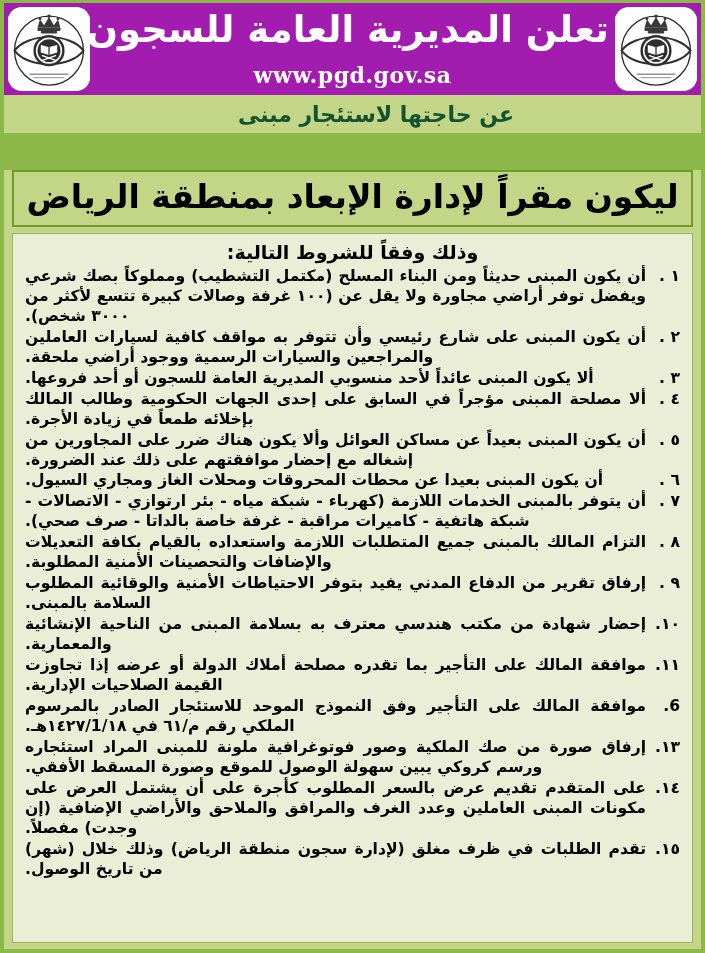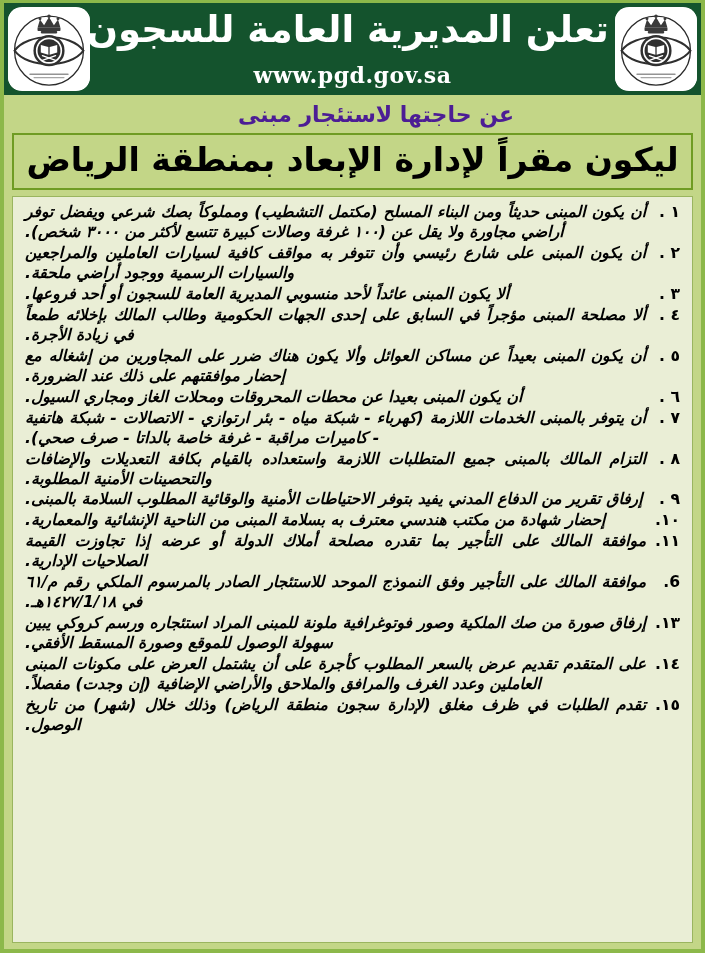--- a/index.html
+++ b/index.html
@@ -23,21 +23,21 @@
     background: #8cb84a;
     padding: 3px 4px 4px 4px;
     display: flex;
     flex-direction: column;
   }
 
   
   .header-bar {
     position: relative;
     height: 92px;
-    background: #14532d;
+    background: #a21caf;
     flex: 0 0 auto;
     display: flex;
     align-items: center;
     justify-content: center;
   }
 
   .emblem {
     position: absolute;
     top: 4px;
     width: 82px;
@@ -77,30 +77,31 @@
   
   .subtitle-strip {
     background: #c3d687;
     flex: 0 0 auto;
     text-align: center;
     padding: 8px 0 6px 0;
   }
   .subtitle-text {
     font-size: 22px;
     font-weight: bold;
-    color: #4c1d95;
+    color: #14532d;
     line-height: 1.1;
     padding-left: 47px;
   }
 
   
   .title-wrap {
     background: #c3d687;
     flex: 0 0 auto;
     padding: 0 8px 6px 8px;
+    margin-top: 37px;
   }
   .title-box {
     border: 2px solid #6f9c23;
     background: #c3d687;
     text-align: center;
     padding: 7px 6px 9px 6px;
   }
   .title-text {
     font-size: 33px;
     font-weight: bold;
@@ -153,21 +154,20 @@
     flex: 0 0 auto;
     min-width: 30px;
     text-align: right;
     padding-left: 4px;
     white-space: nowrap;
   }
   .cond-text {
     flex: 1 1 auto;
     text-align: justify;
     text-align-last: left;
-    font-style: italic;
   }
 </style>
 </head>
 <body>
 
 <div class="poster">
 
   <div class="header-bar">
 
     <div class="emblem left">
@@ -250,20 +250,21 @@
   </div>
 
   <div class="title-wrap">
     <div class="title-box">
       <div class="title-text">ليكون مقراً لإدارة الإبعاد بمنطقة الرياض</div>
     </div>
   </div>
 
   <div class="body-wrap">
     <div class="body-panel">
+      <div class="conditions-heading">وذلك وفقاً للشروط التالية:</div>
       <ol class="conditions" id="conditions-list">
           <li>
             <span class="cond-num">١ .</span>
             <span class="cond-text">أن يكون المبنى حديثاً ومن البناء المسلح (مكتمل التشطيب) ومملوكاً بصك شرعي ويفضل توفر أراضي مجاورة ولا يقل عن (١٠٠ غرفة وصالات كبيرة تتسع لأكثر من ٣٠٠٠ شخص).</span>
           </li>
           <li>
             <span class="cond-num">٢ .</span>
             <span class="cond-text">أن يكون المبنى على شارع رئيسي وأن تتوفر به مواقف كافية لسيارات العاملين والمراجعين والسيارات الرسمية ووجود أراضي ملحقة.</span>
           </li>
           <li>

